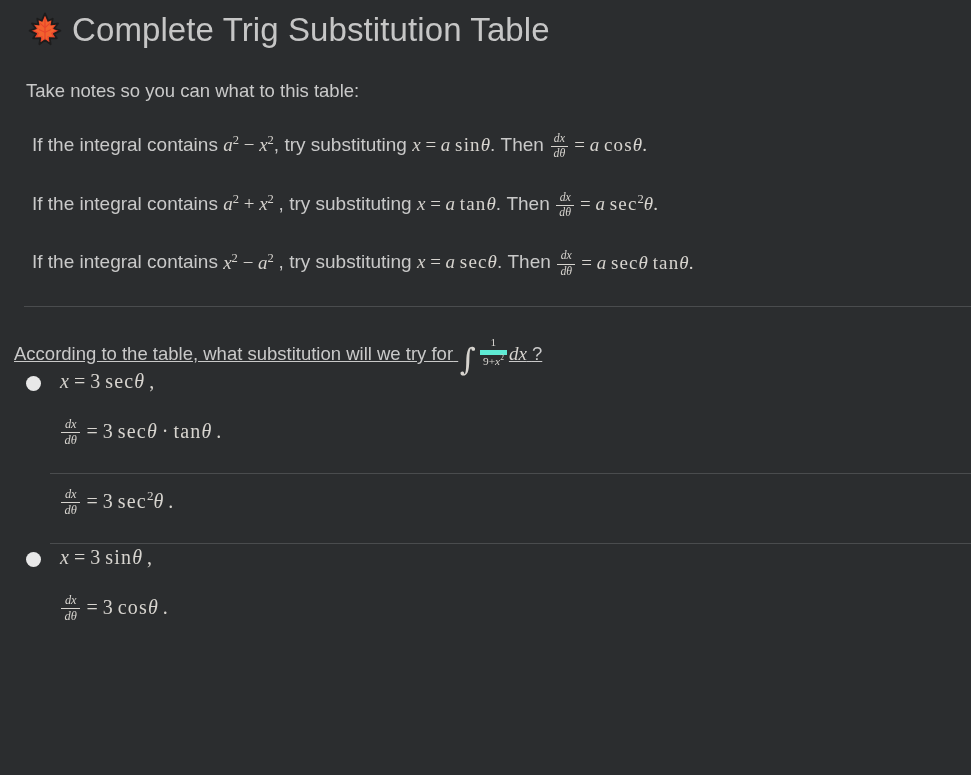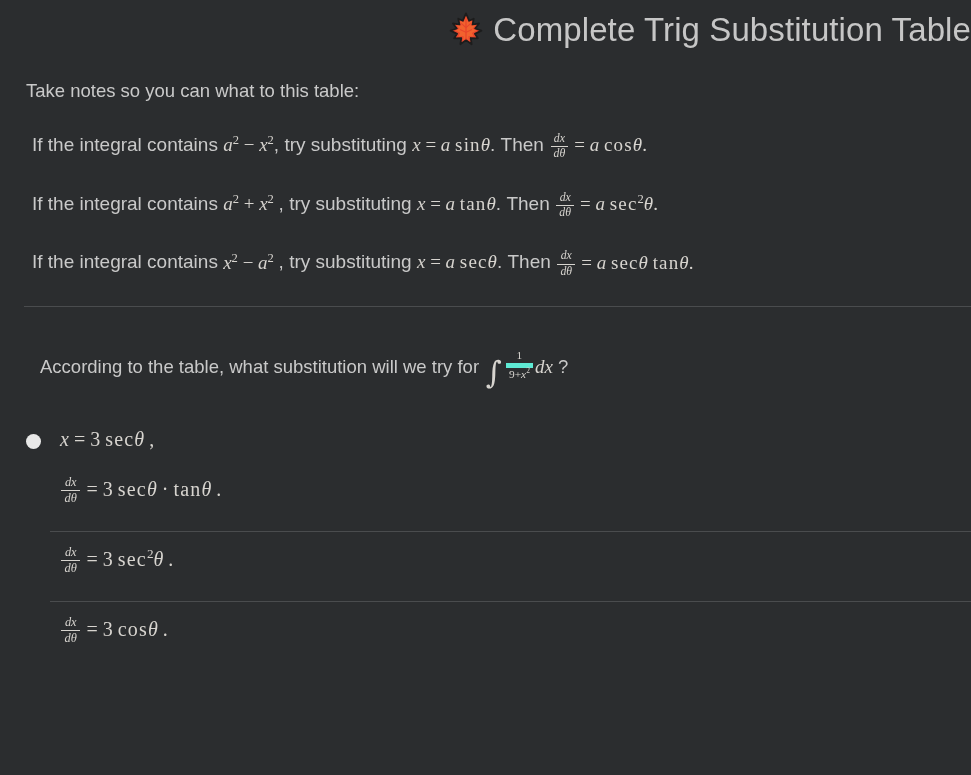--- a/index.html
+++ b/index.html
@@ -56,21 +56,20 @@
 
   
   .page { padding: 0; }
 
   .title-row {
     display: flex;
     align-items: center;
     padding: 8px 0 0 26px;
     height: 52px;
     box-sizing: border-box;
-    justify-content: flex-end;
   }
   .leaf-icon {
     width: 38px;
     height: 40px;
     flex: 0 0 38px;
     margin-right: 8px;
     display: block;
   }
   .page-title {
     font-size: 33px;
@@ -97,37 +96,38 @@
 
   .divider {
     height: 1px;
     background: #4a4c4e;
     margin: 28px 0 0 24px;
   }
 
   .question {
     font-size: 18.5px;
     color: #c9c9c9;
-    padding: 0 0 0 40px;
-    margin-top: 43px;
-    white-space: nowrap;
+    padding: 0 0 0 14px;
+    margin-top: 30px;
+    white-space: nowrap;
+    text-decoration: underline;
   }
   .question .m { font-size: 19px; }
   .q-frac {
     display: inline-block;
     vertical-align: -0.42em;
     text-align: center;
     line-height: 1.05;
     font-size: 0.60em;
     margin: 0 0.14em;
   }
   .q-frac .num { display: block; padding: 0 0.3em 1px; }
   .q-frac .den { display: block; padding: 1px 0.3em 0; border-top: 5px solid #5eead4; }
 
-  .options { margin-top: 45px; }
+  .options { }
 
   .option {
     padding: 0 0 0 26px;
     position: relative;
   }
   .option-top {
     display: flex;
     align-items: flex-start;
     height: 36px;
   }
@@ -211,17 +211,21 @@
       <div class="option-line2 m"><span class="frac"><span class="num mi">dx</span><span class="den mi">dθ</span></span> <span class="mo">=</span> <span class="mo">3</span> <span class="mop thin">sec</span><span class="mi">θ</span> <span class="mo">·</span> <span class="mop thin">tan</span><span class="mi">θ</span> <span>.</span></div>
       <div class="divider"></div>
     </div>
 
     <div class="option">
       <div class="option-line2 m"><span class="frac"><span class="num mi">dx</span><span class="den mi">dθ</span></span> <span class="mo">=</span> <span class="mo">3</span> <span class="mop thin">sec</span><span class="sup">2</span><span class="mi">θ</span> <span>.</span></div>
       <div class="divider"></div>
     </div>
 
     <div class="option">
+      <div class="option-top">
+        <div class="radio"></div>
+        <div class="option-line1 m"><span class="mi">x</span> <span class="mo">=</span> <span class="mo">3</span> <span class="mop thin">sin</span><span class="mi">θ</span> <span>,</span></div>
+      </div>
       <div class="option-line2 m"><span class="frac"><span class="num mi">dx</span><span class="den mi">dθ</span></span> <span class="mo">=</span> <span class="mo">3</span> <span class="mop thin">cos</span><span class="mi">θ</span> <span>.</span></div>
     </div>
 
   </div>
 </div>
 
 </body></html>

